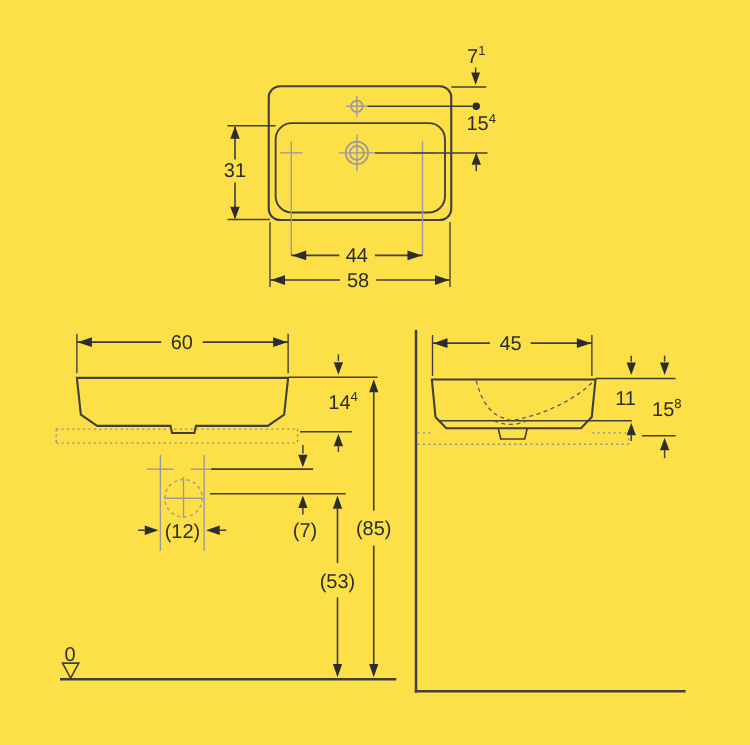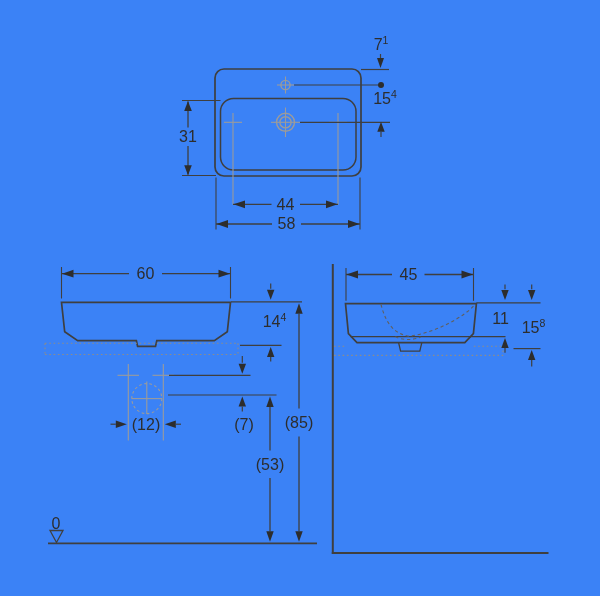--- a/index.html
+++ b/index.html
@@ -1,16 +1,16 @@
 <!DOCTYPE html>
 <html><head>
 <meta charset="utf-8">
 <style>
   html,body{margin:0;padding:0;background:#ffffff;}
-  .stage{width:600px;height:596px;background:#3b82f6;position:relative;}
+  .stage{width:600px;height:596px;background:#fde047;position:relative;}
   svg text{font-family:"Liberation Sans","DejaVu Sans",sans-serif;fill:#2d2d2d;font-size:16px;}
   svg .sup{font-size:10.5px;}
   .ln{stroke:#3f3f3f;fill:none;}
   .sym{stroke:#9b9b9b;fill:none;}
   .dot{stroke:#8c8c8c;fill:none;stroke-dasharray:1.6,2.7;}
   .dash{stroke:#5f5f5f;fill:none;stroke-dasharray:3.2,2.8;}
   .arrow{fill:#2d2d2d;stroke:none;}
 </style>
 </head>
 <body>

